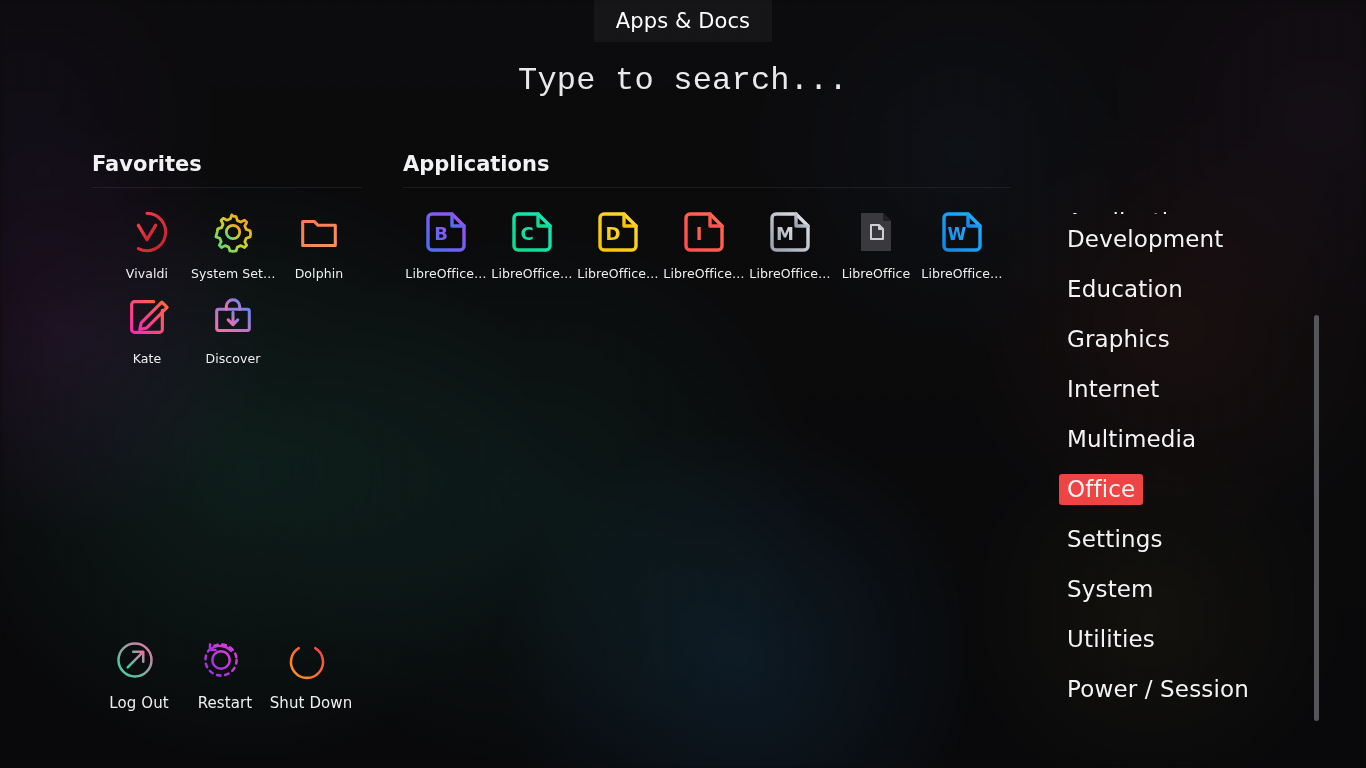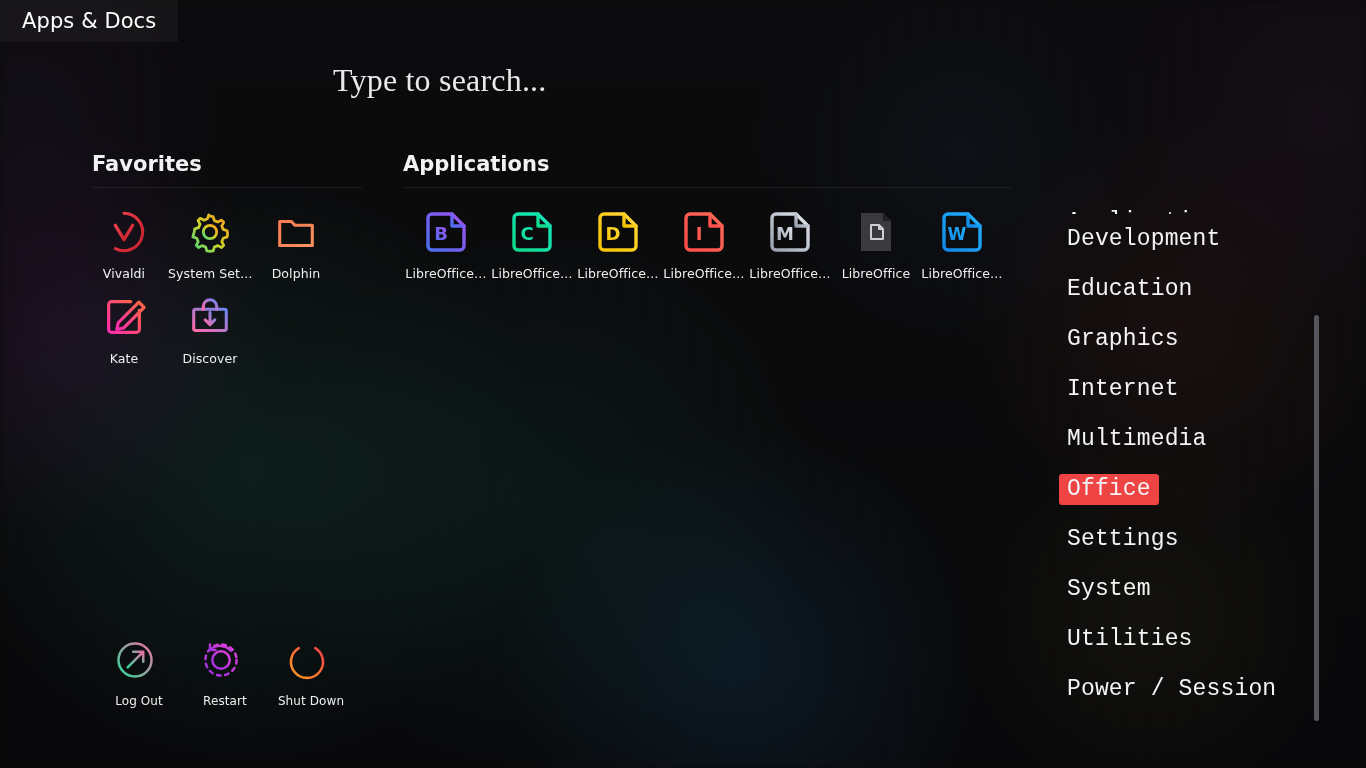--- a/index.html
+++ b/index.html
@@ -30,80 +30,79 @@
     position:absolute; inset:0; z-index:1; pointer-events:none; opacity:.30;
     background-image:
       repeating-linear-gradient(0deg, rgba(255,255,255,.018) 0 1px, transparent 1px 2px),
       repeating-linear-gradient(90deg, rgba(255,255,255,.012) 0 1px, transparent 1px 3px);
   }
   #app{ position:absolute; inset:0; z-index:2; }
 
   
   .tabbar{
     position:absolute; top:0; left:0; width:100%; height:42px;
-    display:flex; align-items:stretch;
+    display:flex; justify-content:center; align-items:stretch;
   }
   .tab{
     display:flex; align-items:center; justify-content:center;
     padding:0 22px; font-size:21px; letter-spacing:.1px;
     color:#b7b7b9; cursor:pointer; user-select:none;
   }
   .tab.active{ color:#ffffff; background:rgba(255,255,255,.045); }
 
   
   .search-wrap{
     position:absolute; top:62px; left:0; width:100%;
     display:flex; justify-content:center;
   }
   .search-text{
     font-size:32px; color:#e9e9ec; font-weight:300; letter-spacing:.2px;
-    background:transparent; border:0; outline:none; text-align:left;
-    width:700px; font-family:Liberation Serif, serif;
+    background:transparent; border:0; outline:none; text-align:center;
+    width:700px; font-family:Liberation Mono, monospace;
   }
   .search-text::placeholder{ color:#e9e9ec; opacity:1; }
 
   
   .sec-head{
     position:absolute; font-size:21px; color:#f2f2f4; font-weight:700;
   }
   #fav-head{ left:92px; top:152px; }
   #app-head{ left:403px; top:152px; }
   .divider{
     position:absolute; height:1px; top:187px;
     background:rgba(255,255,255,.07);
   }
   #fav-div{ left:92px; width:270px; }
   #app-div{ left:403px; width:608px; }
 
   
   .grid{ position:absolute; display:flex; flex-wrap:wrap; }
-  #fav-grid{ left:81px; top:200px; width:280px; gap:0; }
+  #fav-grid{ left:104px; top:200px; width:280px; gap:0; }
   #app-grid{ left:403px; top:200px; width:620px; gap:0; }
   #session-grid{ left:92px; top:630px; width:280px; }
 
   .cell{
     width:86px; display:flex; flex-direction:column; align-items:center;
     padding-top:8px; padding-bottom:4px; cursor:pointer; border-radius:5px;
   }
   .cell .glyph{
     width:48px; height:48px; display:flex; align-items:center; justify-content:center;
   }
   .cell .cap{
     margin-top:10px; font-size:12.5px; color:#efeff1; max-width:84px;
     white-space:nowrap; overflow:hidden; text-overflow:clip; text-align:center;
     letter-spacing:.1px;
   }
   #session-grid .cell .glyph{ width:44px; height:44px; }
-  #session-grid .cell .cap{ margin-top:12px; font-size:12px;margin-left:8px; }
+  #session-grid .cell .cap{ margin-top:12px; font-size:15px;margin-left:8px; }
 
   
   .catlist{
     position:absolute; right:0; top:186px; width:326px; height:560px;
     overflow:hidden;
-    font-family:Liberation Mono, monospace;
   }
   .catitem{
     height:50px; display:flex; align-items:center;
     padding-left:19px; font-size:23px; color:#f4f4f6; cursor:pointer;
     letter-spacing:.15px;
   }
   .catitem .catlabel{
     display:inline-block; padding:4px 8px; border-radius:3px; line-height:1;
   }
   .catitem.clipped{ height:28px; align-items:flex-end; overflow:hidden; }

